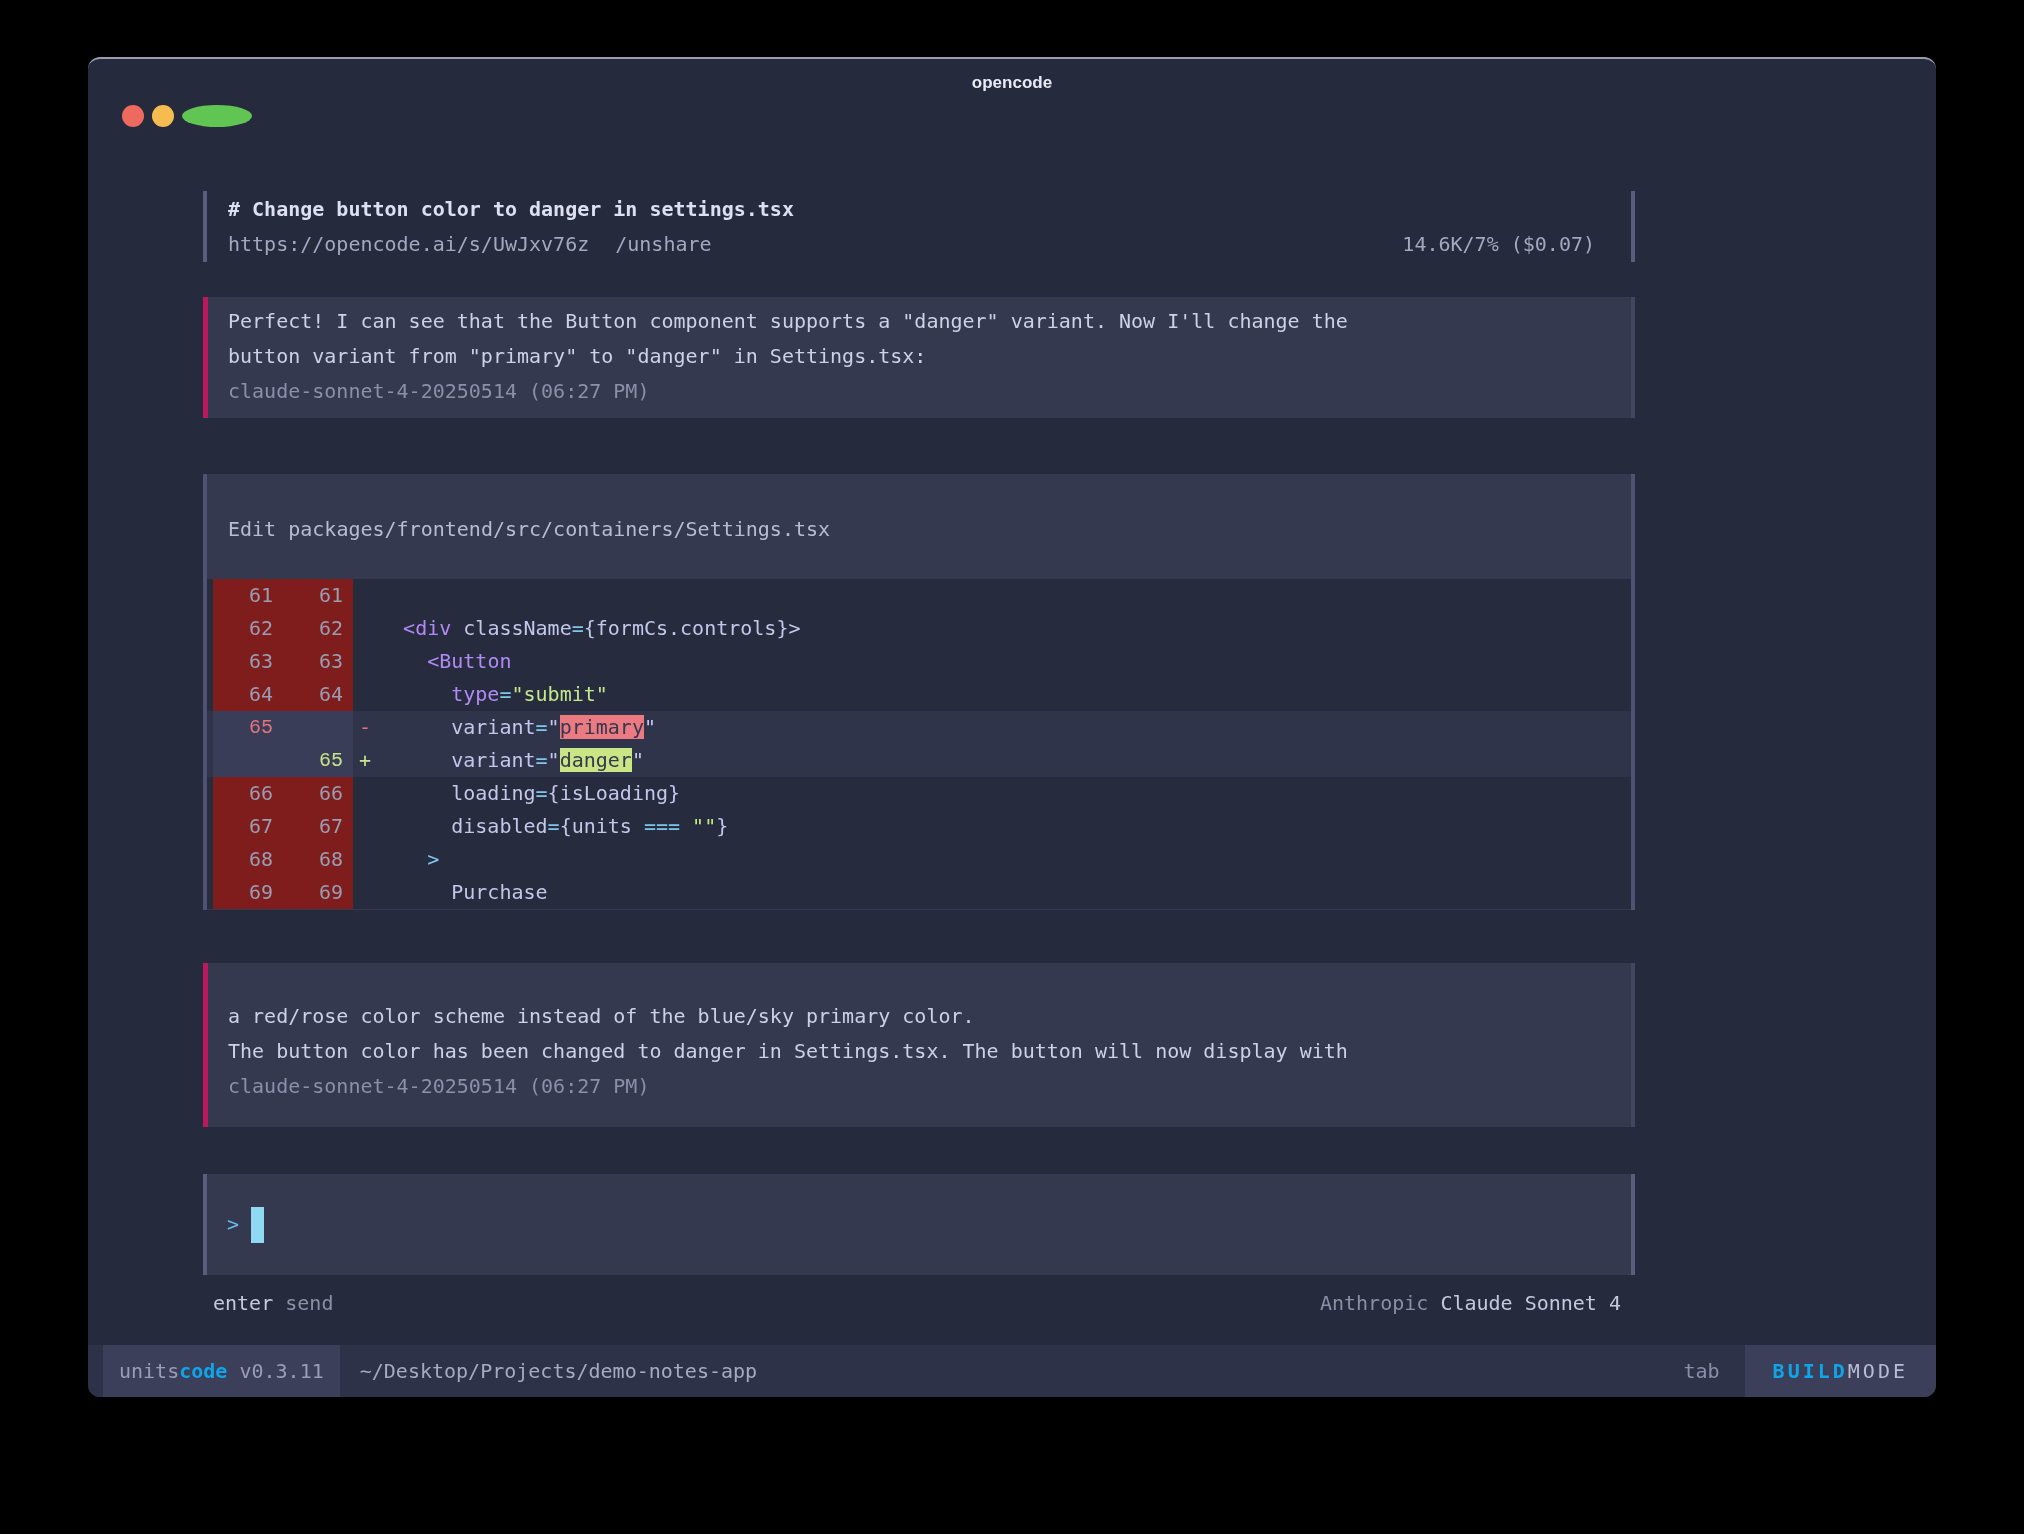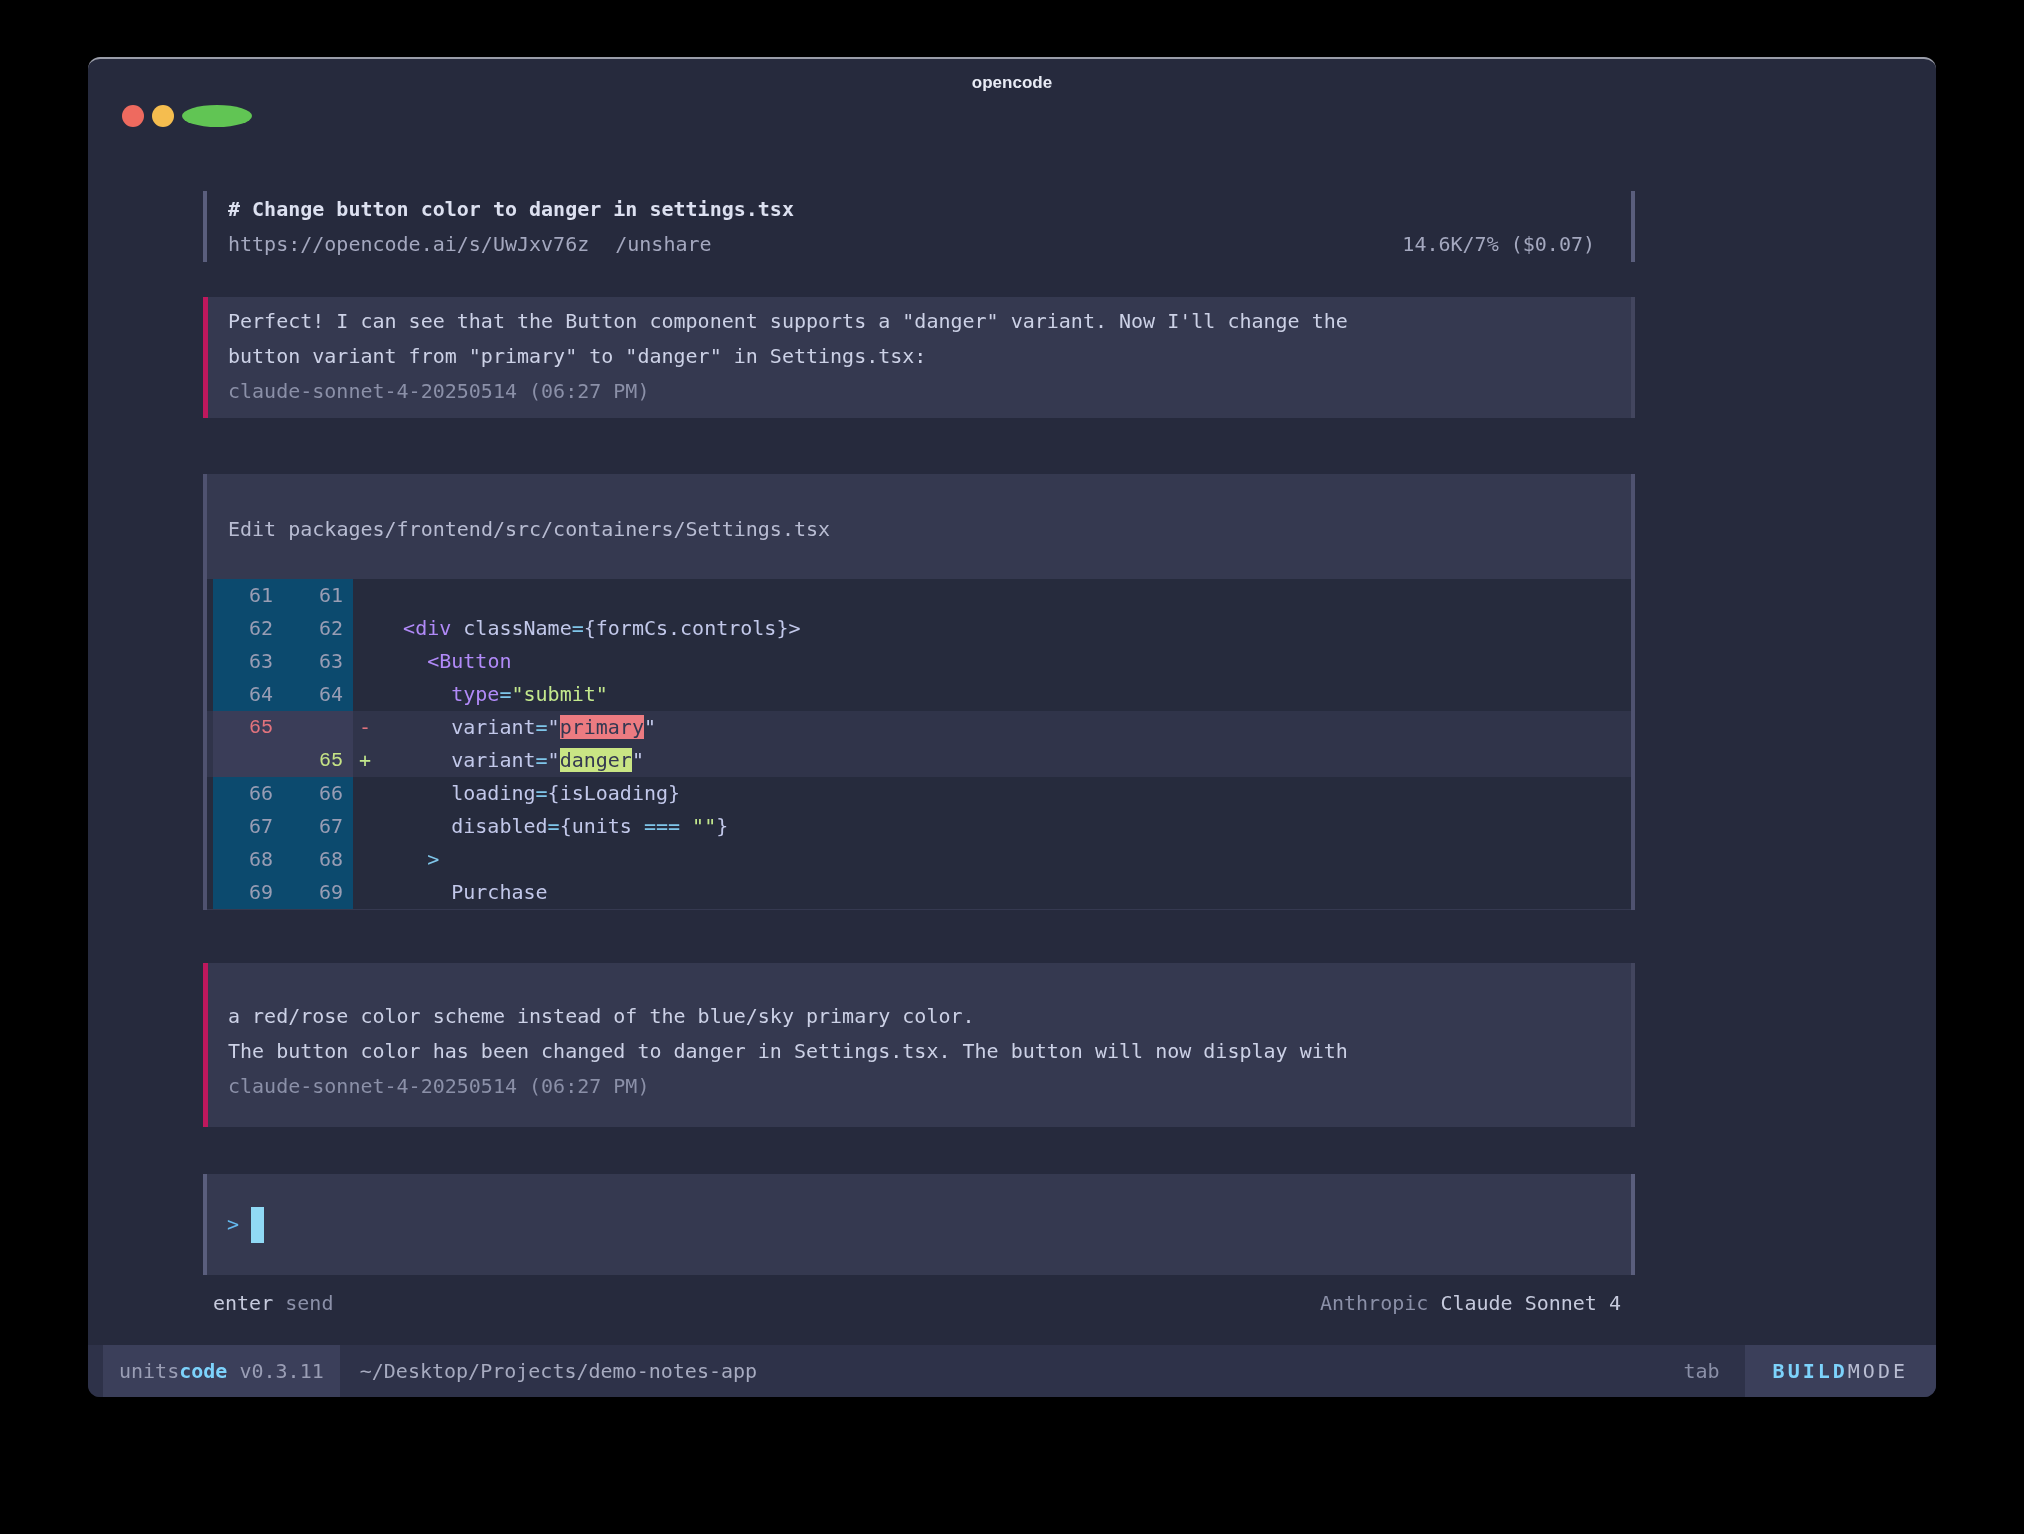--- a/index.html
+++ b/index.html
@@ -38,21 +38,21 @@
   .msg-meta { color:#8b90a8; }
 
   
   .edit { top:415px; height:436px; background:#353950;
           border-left:4px solid #4f5270; border-right:4px solid #4f5270; }
   .edit-title { padding:38px 0 0 21px; color:#b8bcd2; }
   .diff { margin-top:32px; background:#262b3d; width:100%; }
   .drow { display:flex; height:33px; line-height:33px; padding-left:6px; white-space:pre; }
   .drow.del, .drow.add { background:#30344a; }
   .g { width:70px; flex:0 0 70px; text-align:right; padding-right:10px;
-       background:#0c4a6e; color:#999db4; }
+       background:#7f1d1d; color:#999db4; }
   .del .g, .add .g { background:#3a3d58;font-family:Liberation Mono, monospace; }
   .del .g.old { color:#e2737d; }
   .add .g.new { color:#c6e386; }
   .mk { width:26px; flex:0 0 26px; padding-left:6px; }
   .del .mk { color:#e2737d; }
   .add .mk { color:#c3e88d; }
   .code { color:#c2c8ea; }
   .code .pur { color:#b18af8; }
   .code .att { color:#c2c8ea; }
   .code .op  { color:#7fc6ea; }
@@ -73,21 +73,21 @@
   .hint-key { color:#c6cadd; }
   .hint-dim { color:#8b90a8; }
   .model { margin-left:auto; }
 
   
   .statusbar { position:absolute; left:0; bottom:0; width:100%; height:52px; background:#2e3249;
                border-radius:0 0 12px 12px; display:flex; align-items:stretch;
                font-size:20px; padding-left:15px; }
   .seg { background:#3b3f5a; display:flex; align-items:center; padding:0 16px; }
   .sb-dim { color:#9a9eb5; }
-  .sb-bold { color:#7dd3fc; font-weight:bold; }
+  .sb-bold { color:#0ea5e9; font-weight:bold; }
   .sb-path { color:#a7abc0; display:flex; align-items:center; margin-left:20px; }
   .sb-spacer { flex:1; }
   .sb-tab { color:#8b90a8; display:flex; align-items:center; margin-right:25px; }
   .seg-mode { padding:0 28px; border-radius:0 0 12px 0; letter-spacing:3px; }
   .mode-rest { color:#b9bdd2; }
 </style>
 </head>
 <body>
 
 <div class="window">

